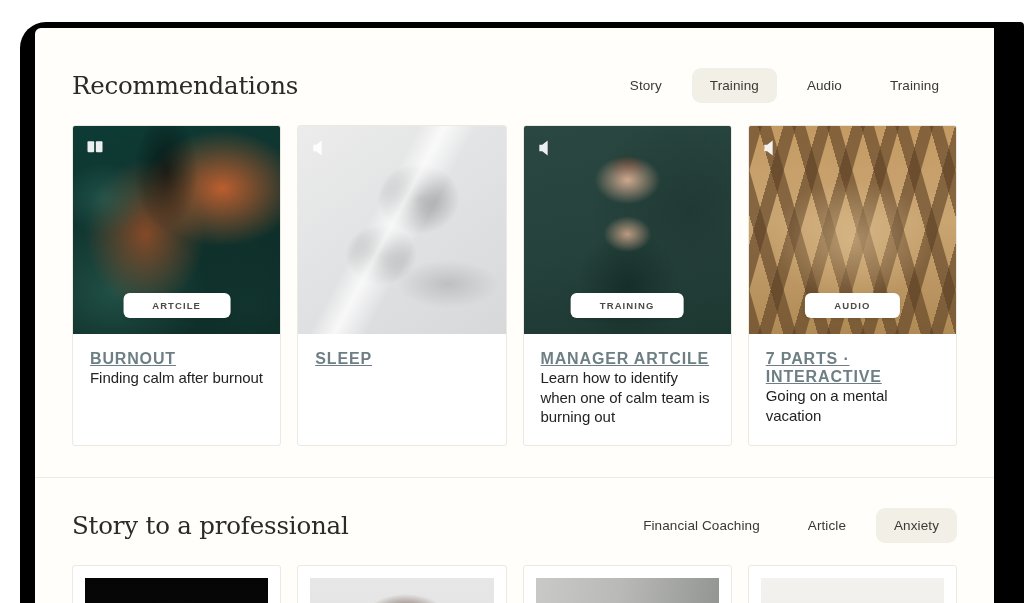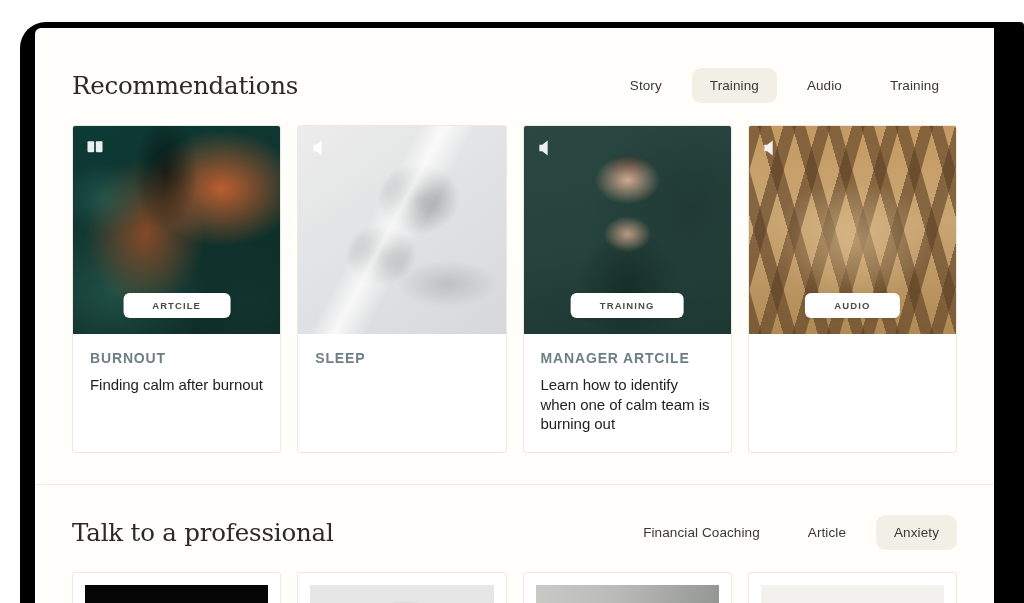--- a/index.html
+++ b/index.html
@@ -127,25 +127,25 @@
     z-index: 3;
     box-shadow: 0 1px 3px rgba(0,0,0,.10);
   }
 
   .rec-body {
     padding: 16px 17px 18px 17px;
     flex: 1;
   }
 
   .rec-cat {
-    font-size: 14px;
+    font-size: 16px;
     font-weight: 700;
     letter-spacing: 0.85px;
     color: #6d7f84;
-    margin-bottom: 9px;
+    text-decoration: underline;
   }
 
   .rec-title {
     font-size: 15px;
     line-height: 1.30;
     color: #232321;
     font-weight: 400;
     letter-spacing: -0.05px;
   }
 
@@ -336,31 +336,35 @@
       </div>
 
       <div class="rec-card">
         <div class="rec-media">
           <div class="art-audio"></div>
           <svg class="corner-icon" viewBox="0 0 24 24">
             <path d="M14 3 L7.5 8 H4 v8 h3.5 L14 21 Z" fill="#ffffff"></path>
           </svg>
           <div class="badge">AUDIO</div>
         </div>
+        <div class="rec-body">
+          <div class="rec-cat">7 PARTS · INTERACTIVE</div>
+          <div class="rec-title">Going on a mental vacation</div>
+        </div>
       </div>
 
     </div>
   </div>
 
   <div class="section-divider"></div>
 
   <div class="section" style="padding-top:30px;">
 
     <div class="section-head">
-      <div class="section-title">Talk to a professional</div>
+      <div class="section-title">Story to a professional</div>
 
       <div class="tabs">
         <button class="tab">Financial Coaching</button>
         <button class="tab">Article</button>
         <button class="tab active">Anxiety</button>
       </div>
     </div>
 
     <div class="pro-row">
       <div class="pro-card">

